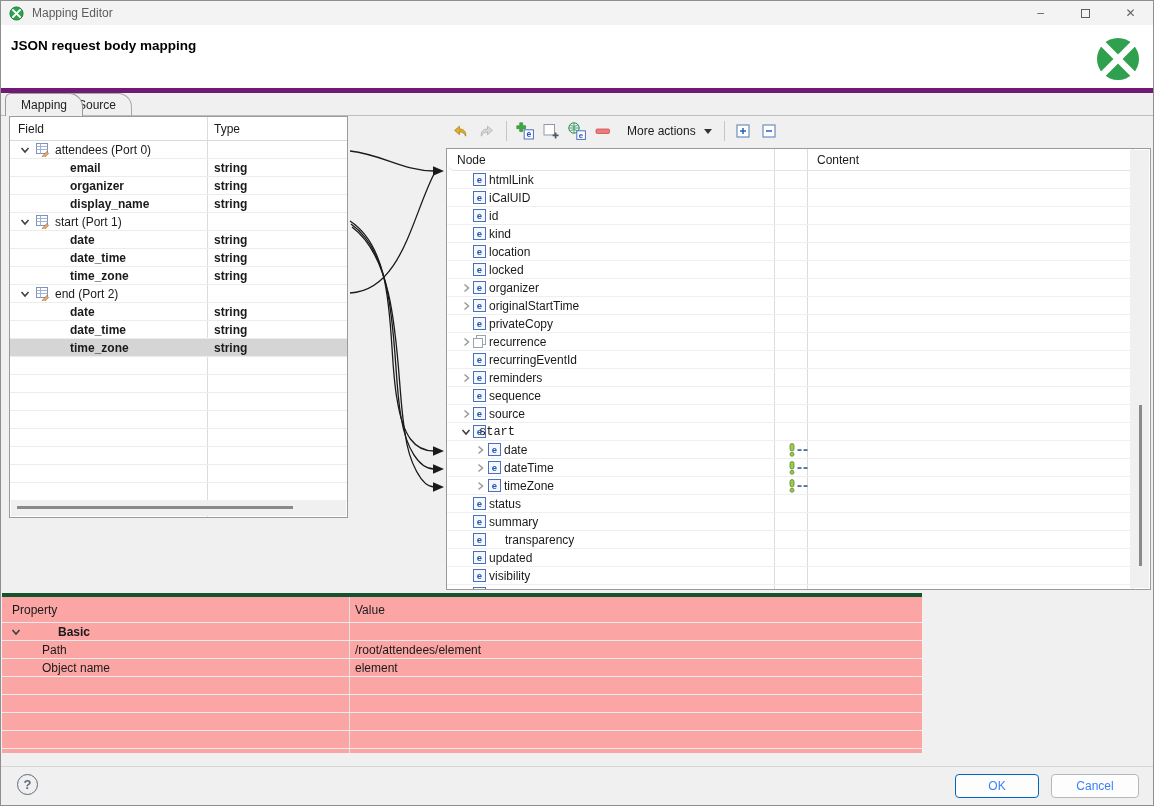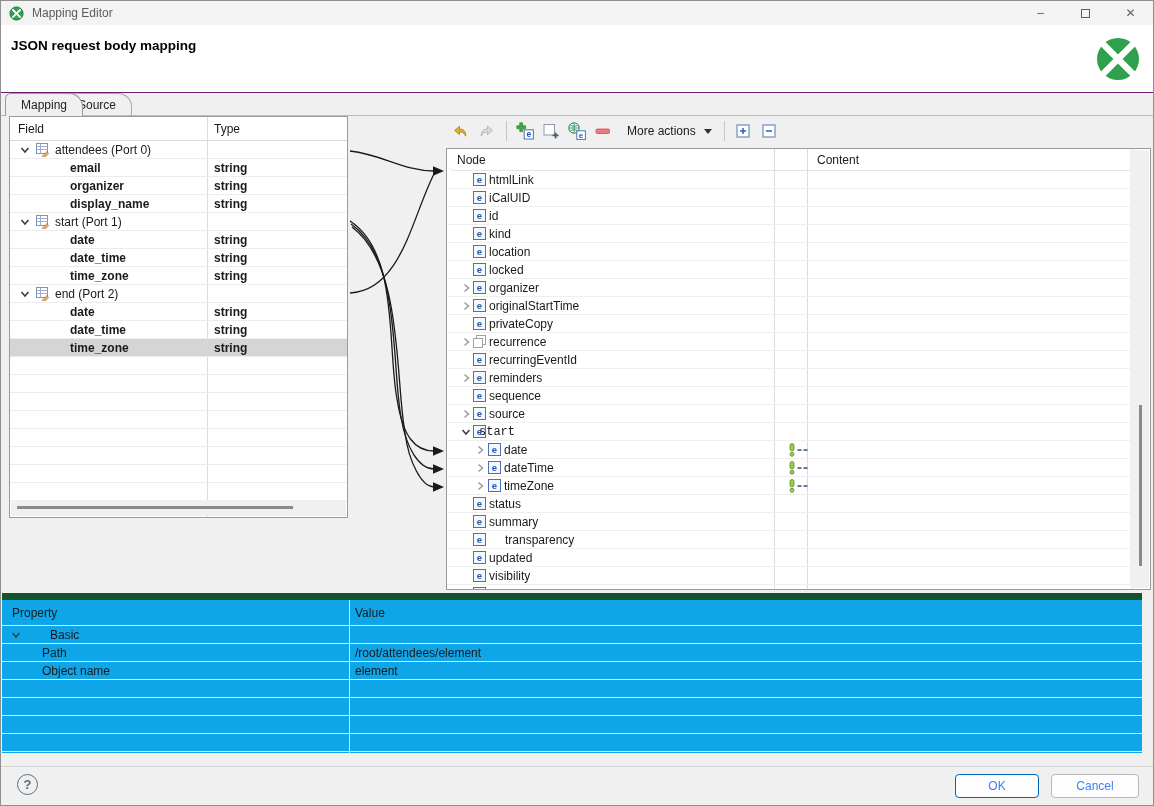--- a/index.html
+++ b/index.html
@@ -13,21 +13,21 @@
               display:flex; align-items:center; padding-left:8px; }
   .titlebar .ticon { width:15px; height:15px; margin-right:8px; }
   .titlebar .ttext { color:#5d5d5d; font-size:12px; }
   .wincontrols { position:absolute; right:0; top:0; height:24px; display:flex; }
   .wbtn { width:45px; height:24px; display:flex; align-items:center; justify-content:center;
           color:#5f5f5f; font-size:12px; }
   .maxbox { width:9px; height:9px; border:1px solid #5f5f5f; }
 
   
   .header { position:absolute; top:24px; left:0; right:0; height:68px; background:#fff;
-            border-bottom:1px solid #701a75; }
+            border-bottom:5px solid #701a75; }
   .header .htitle { position:absolute; left:10px; top:13px; font-size:13.5px; font-weight:bold; color:#000; }
   .header .biglogo { position:absolute; right:12px; top:11px; width:46px; height:46px; }
 
   
   .tabbar { position:absolute; top:92px; left:0; right:0; height:23px; }
   .tabline { position:absolute; left:0; right:0; top:22px; height:1px; background:#bdbdbd; }
   .tab { position:absolute; top:0; height:23px; padding:0 15px; display:flex; align-items:center;
          font-size:12px; color:#222; }
   .tab.active { left:4px; background:#f0f0f0; border:1px solid #9a9a9a; border-bottom:none;
                 border-radius:6px 14px 0 0; z-index:3; }
@@ -73,29 +73,29 @@
   .trows { position:absolute; left:0; top:22px; right:0; bottom:0; }
   .trow { position:relative; height:18px; border-bottom:1px solid #efefef; width:685px; }
   .trow .arrow { position:absolute; top:3px; width:12px; height:12px; }
   .trow .nicon { position:absolute; top:2px; width:13px; height:13px; }
   .trow .nlabel { position:absolute; top:2px; }
   .trow .mapicon { position:absolute; left:340px; top:2px; width:24px; height:14px; }
   .vtrack { position:absolute; right:1px; top:1px; bottom:1px; width:19px; background:#f0f0f0; }
   .vthumb { position:absolute; left:9px; top:255px; width:3px; height:161px; background:#8a8a8a; }
 
   
-  .props { position:absolute; left:1px; top:592px; width:1140px; height:160px; background:#0ea5e9;
-           border-top:7px solid #14532d; }
+  .props { position:absolute; left:1px; top:592px; width:920px; height:160px; background:#fca5a5;
+           border-top:4px solid #14532d; }
   .pcol-line { position:absolute; left:347px; top:0; bottom:0; width:1px; background:#e2e2e2; }
   .phead { position:relative; height:26px; border-bottom:1px solid #ececec; }
   .phead .c1 { position:absolute; left:10px; top:6px; }
   .phead .c2 { position:absolute; left:353px; top:6px; }
   .prow { position:relative; height:18px; border-bottom:1px solid #ececec; }
   .prow .chev { position:absolute; left:8px; top:3px; width:12px; height:12px; }
-  .prow .glabel { position:absolute; left:20px; top:2px; font-weight:normal;padding-left:28px; }
+  .prow .glabel { position:absolute; left:28px; top:2px; font-weight:bold;padding-left:28px; }
   .prow .plabel2 { position:absolute; left:40px; top:2px; }
   .prow .pvalue { position:absolute; left:353px; top:2px; }
 
   
   .footer { position:absolute; left:0; right:0; top:765px; bottom:0; background:#f0f0f0;
             border-top:1px solid #d6d6d6; }
   .help { position:absolute; left:16px; top:7px; width:21px; height:21px; border:1.6px solid #5b6b7d;
           border-radius:50%; color:#5b6b7d; font-weight:bold; font-size:13px;
           display:flex; align-items:center; justify-content:center; }
   .btn { position:absolute; top:7px; height:24px; background:#fdfdfd; border-radius:4px;

